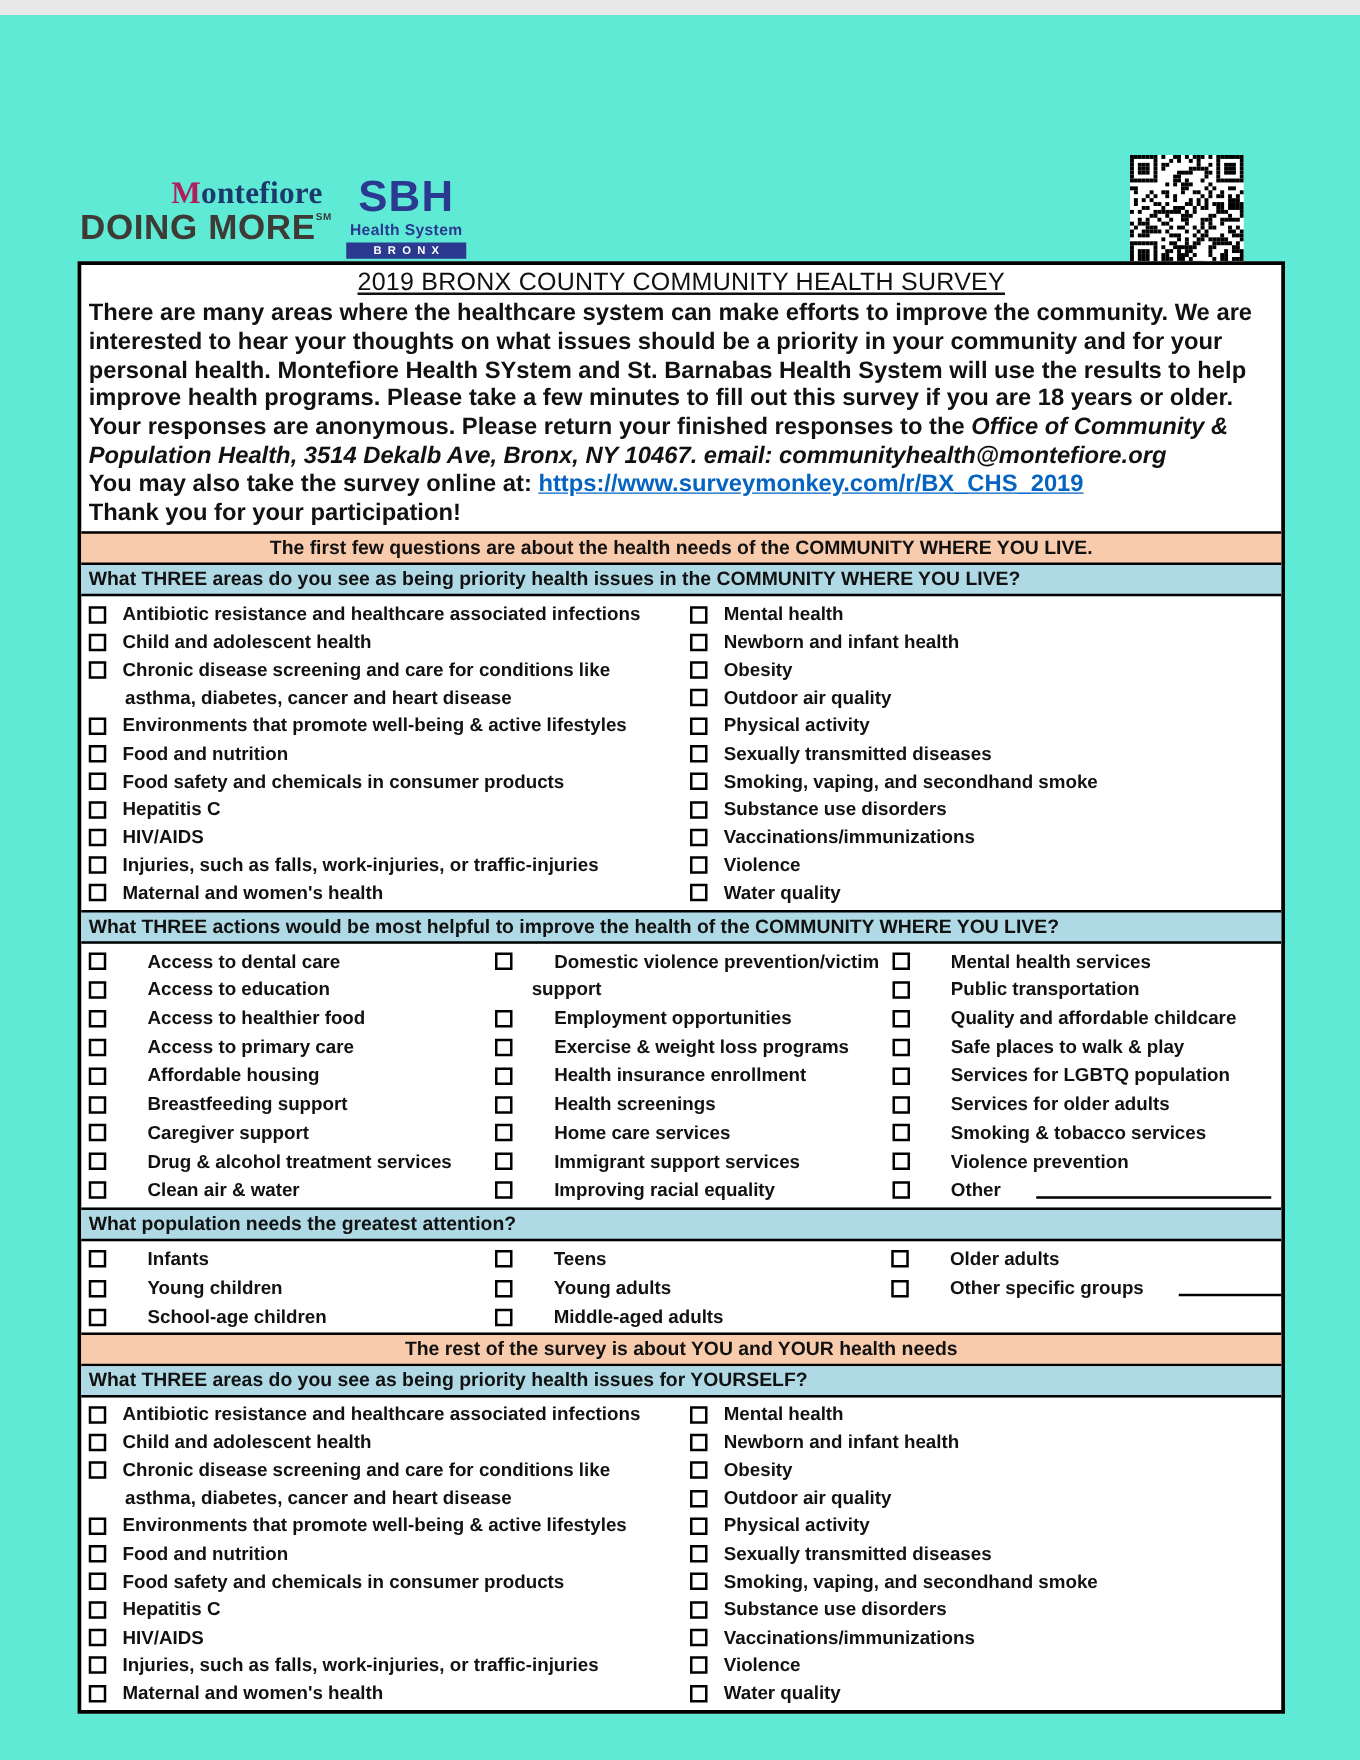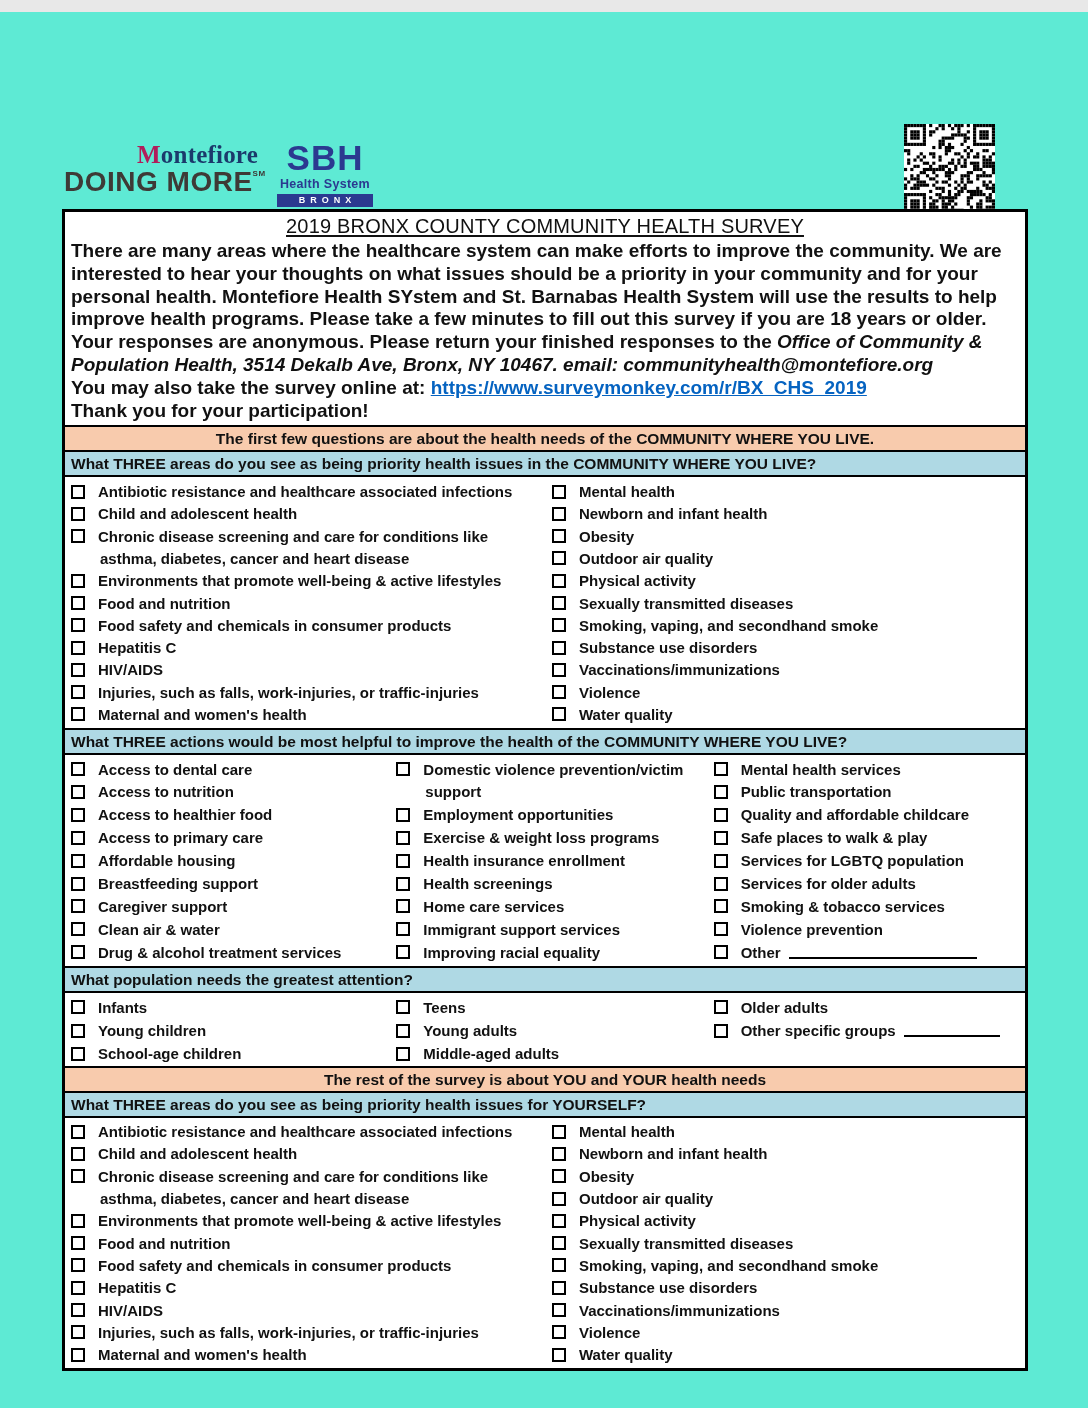--- a/index.html
+++ b/index.html
@@ -51,21 +51,21 @@
 
   .checklist { display:flex; padding:3px 0 2px 4px; }
   .checklist .col { display:flex; flex-direction:column; }
   .cols2 .col:nth-child(1){ width:482px; }
   .cols2 .col:nth-child(2){ width:476px; }
   .cols3 .col:nth-child(1){ width:326px; }
   .cols3 .col:nth-child(2){ width:318px; }
   .cols3 .col:nth-child(3){ width:314px; }
 
   .item { display:flex; align-items:center; height:22.3px; }
-  .cols3 .item { height:22.9px; }
+  .cols3 .item { height:22.9px;gap:20px; }
   .pop .item { height:23.3px; }
   .pop { padding-bottom:0; }
 
   .box {
     flex:none; width:14px; height:14px; border:2px solid #000; background:#fff;
     margin:0 13px 0 2px;
   }
   .lab { font-size:15px; font-weight:bold; white-space:nowrap; }
   .item.cont { padding-left:31px; }
 
@@ -583,21 +583,21 @@
     <div class="banner blue">What THREE actions would be most helpful to improve the health of the COMMUNITY WHERE YOU LIVE?</div>
 
     <div id="list-q2" class="checklist cols3">
         <div class="col">
           <div class="item">
             <span class="box"></span>
             <span class="lab">Access to dental care</span>
           </div>
           <div class="item">
             <span class="box"></span>
-            <span class="lab">Access to nutrition</span>
+            <span class="lab">Access to education</span>
           </div>
           <div class="item">
             <span class="box"></span>
             <span class="lab">Access to healthier food</span>
           </div>
           <div class="item">
             <span class="box"></span>
             <span class="lab">Access to primary care</span>
           </div>
           <div class="item">
@@ -607,25 +607,25 @@
           <div class="item">
             <span class="box"></span>
             <span class="lab">Breastfeeding support</span>
           </div>
           <div class="item">
             <span class="box"></span>
             <span class="lab">Caregiver support</span>
           </div>
           <div class="item">
             <span class="box"></span>
+            <span class="lab">Drug &amp; alcohol treatment services</span>
+          </div>
+          <div class="item">
+            <span class="box"></span>
             <span class="lab">Clean air &amp; water</span>
-          </div>
-          <div class="item">
-            <span class="box"></span>
-            <span class="lab">Drug &amp; alcohol treatment services</span>
           </div>
         </div>
         <div class="col">
           <div class="item">
             <span class="box"></span>
             <span class="lab">Domestic violence prevention/victim</span>
           </div>
           <div class="item cont">
             <span class="lab">support</span>
           </div>

